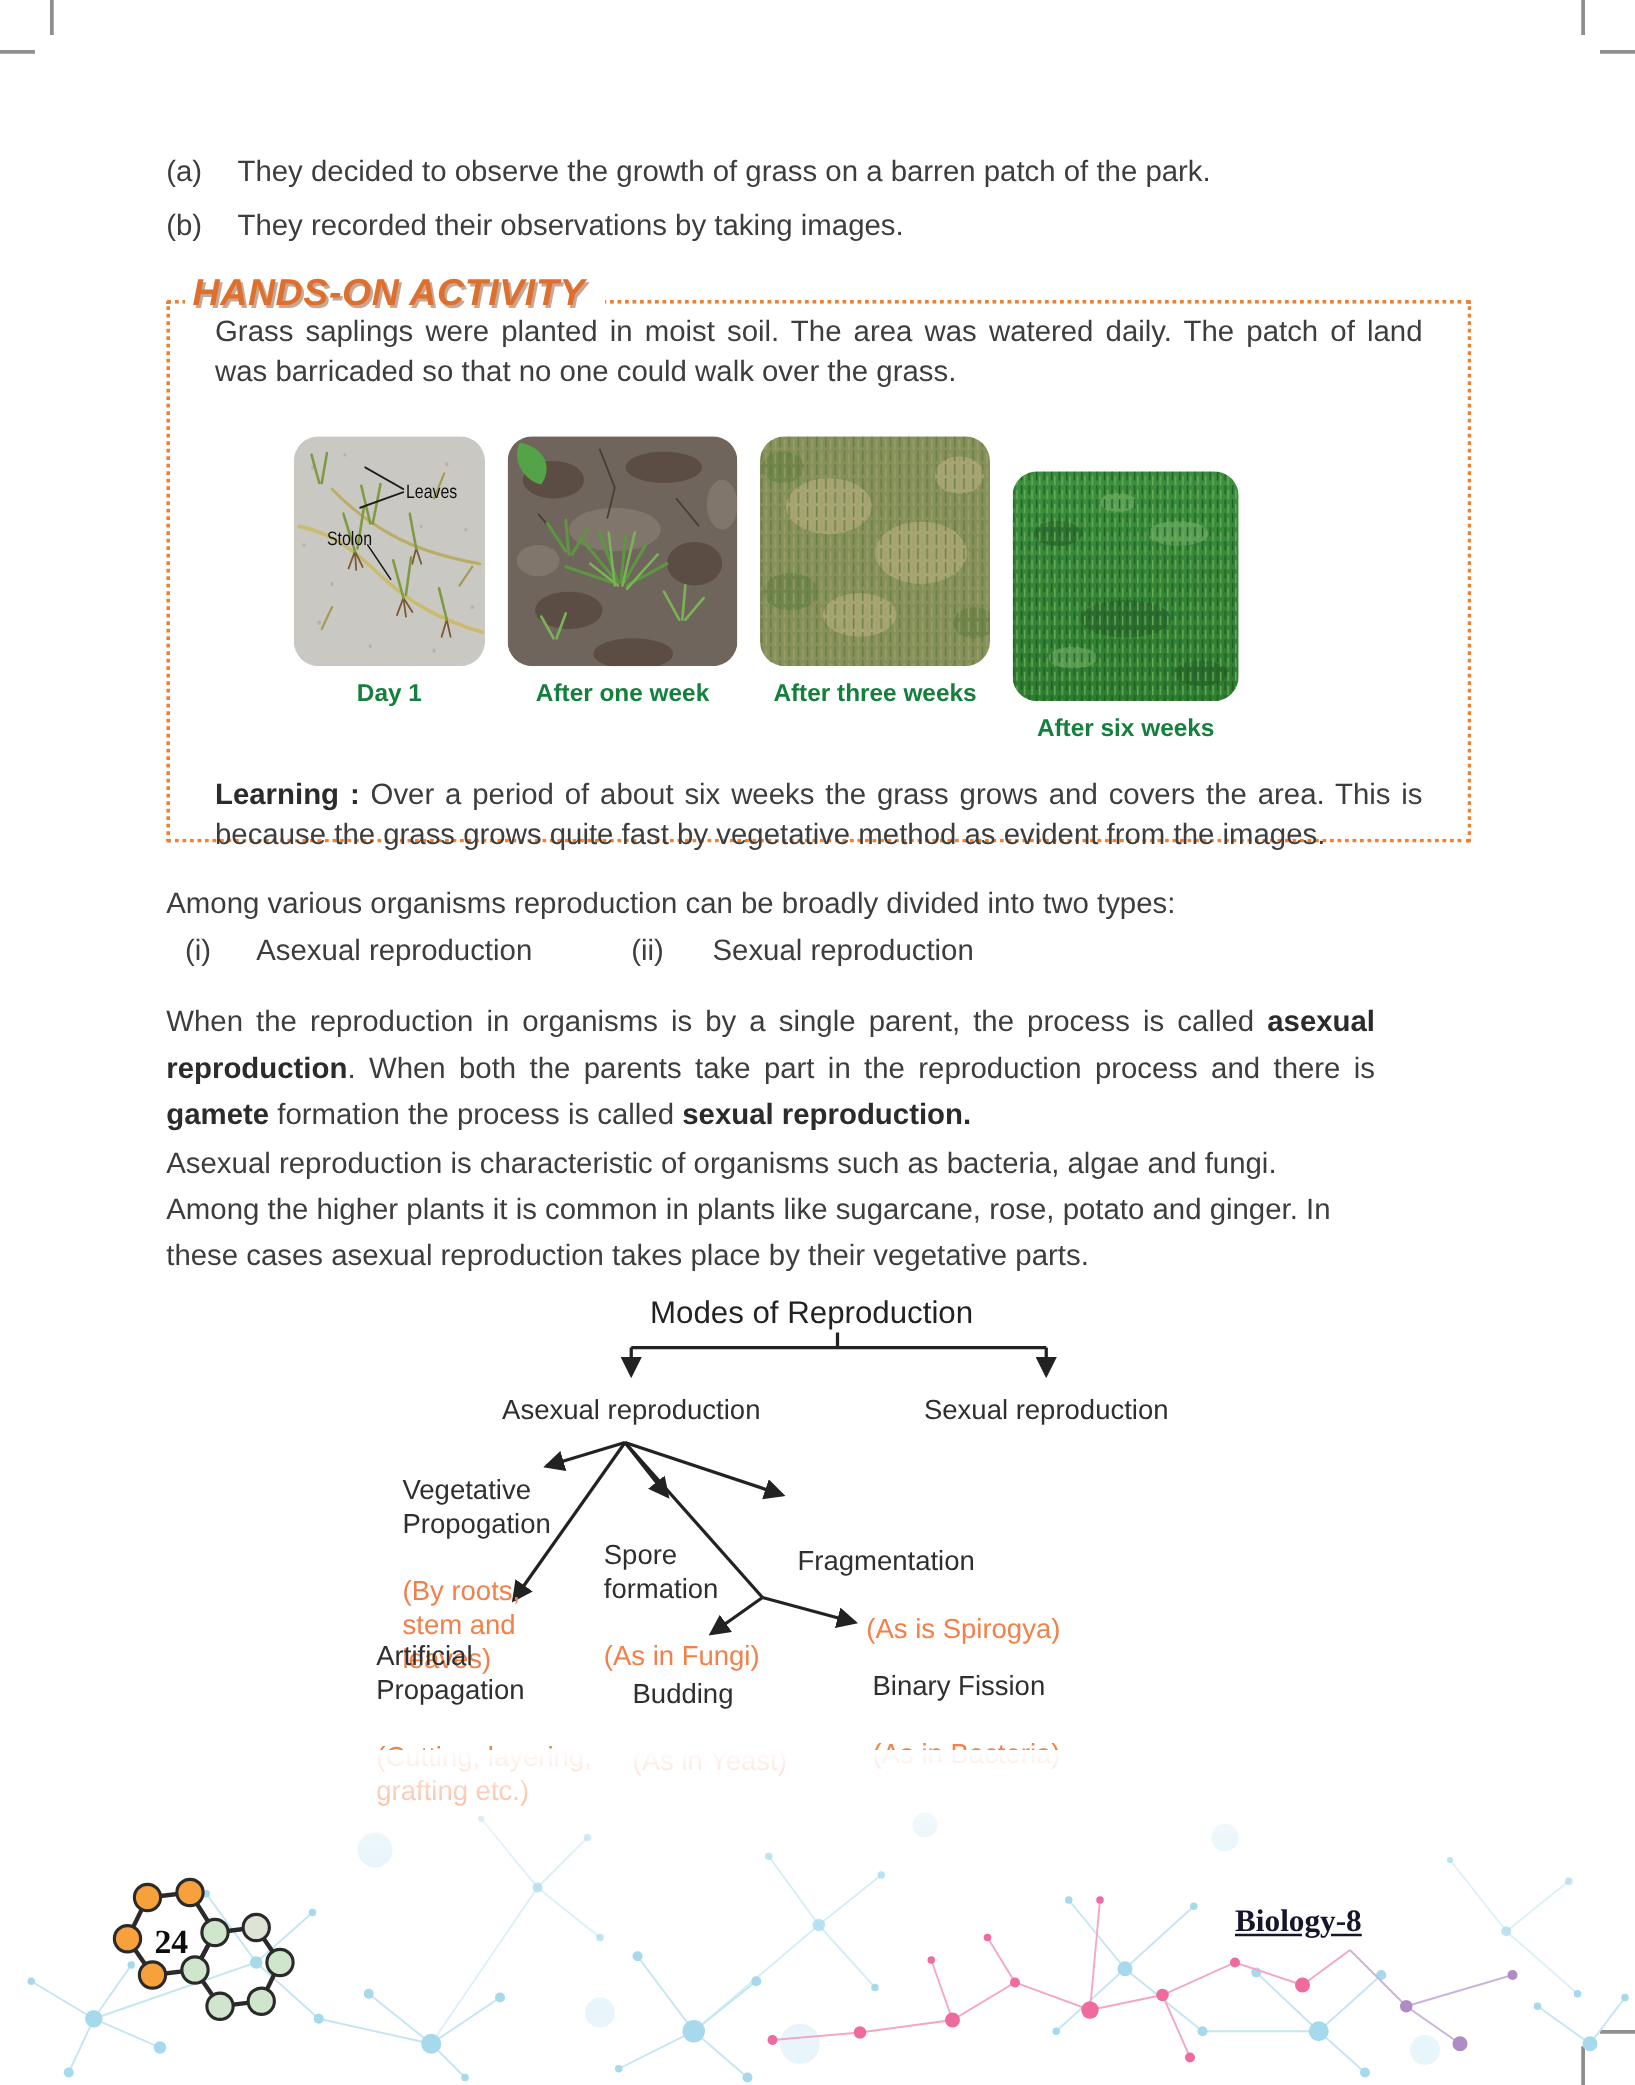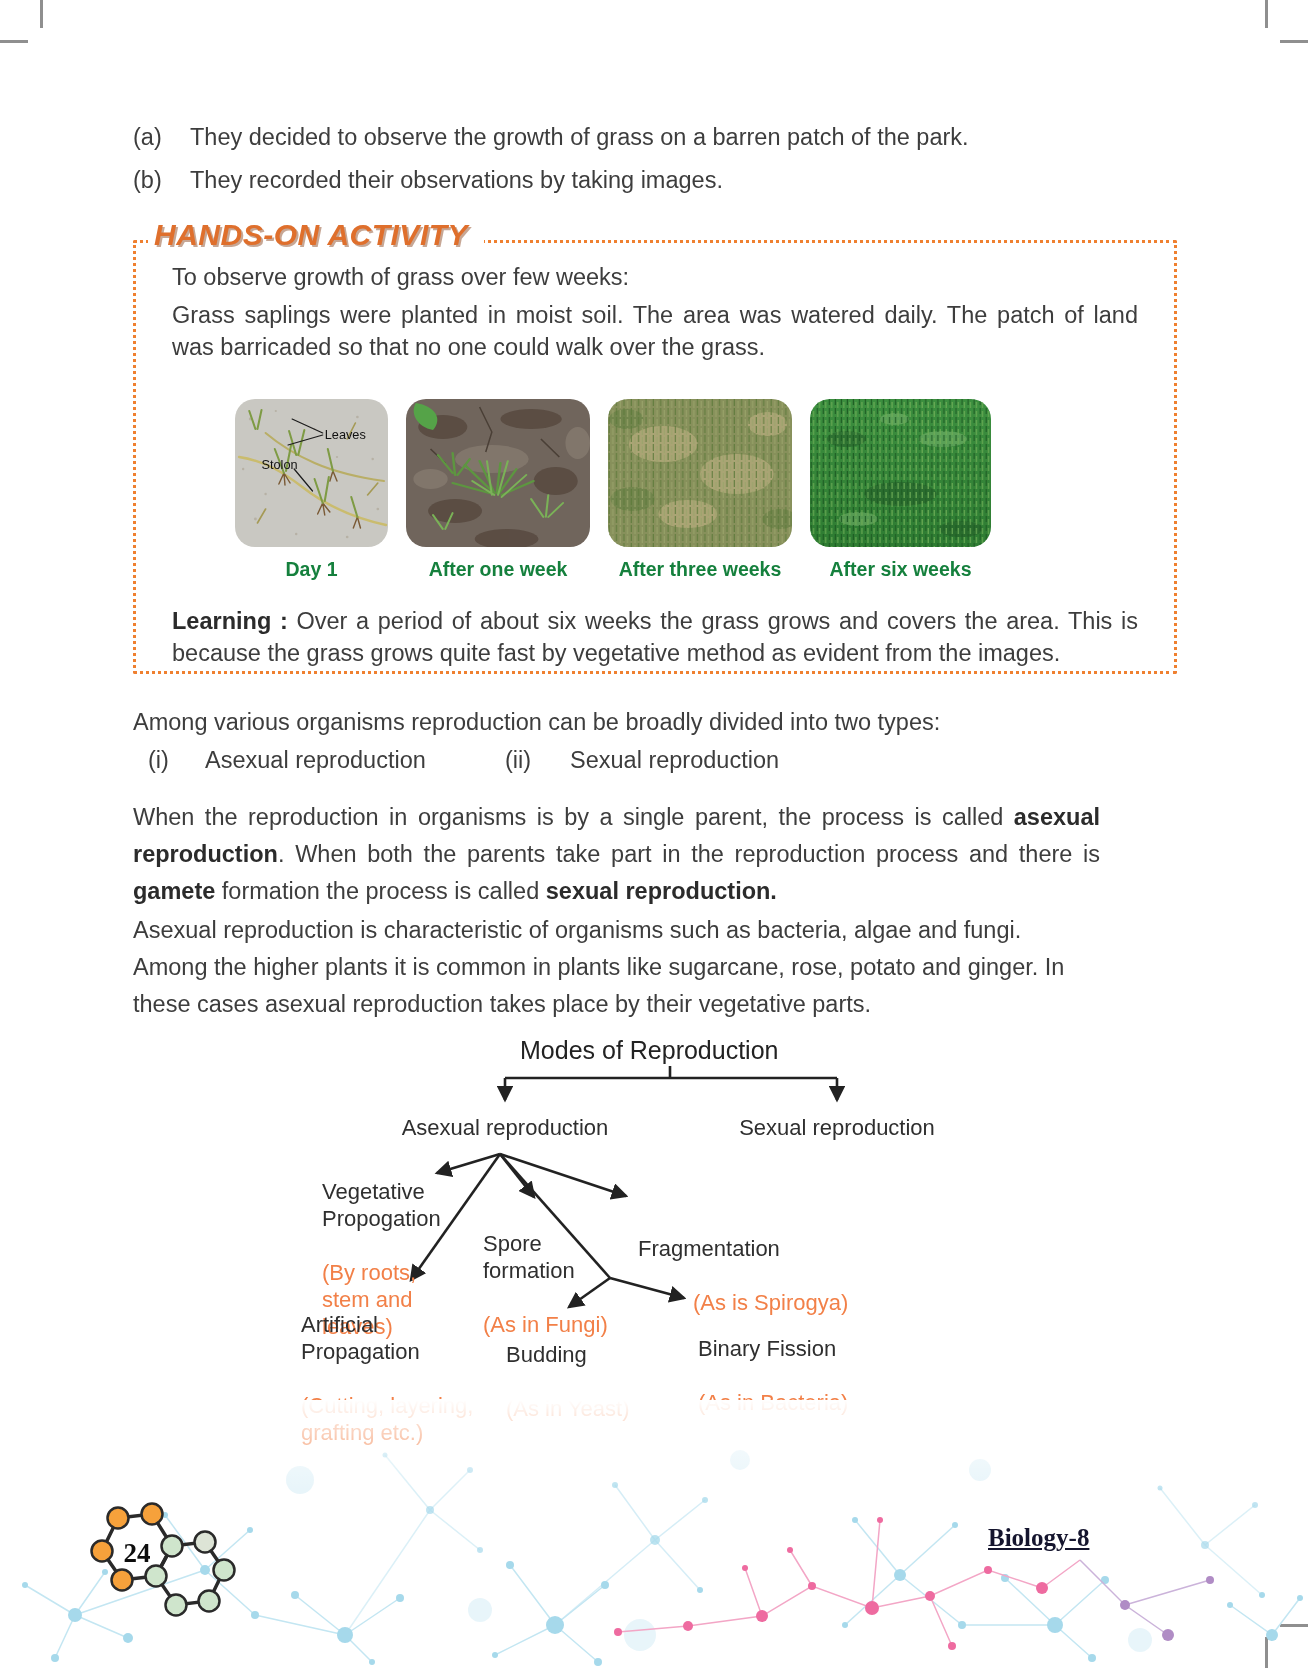--- a/index.html
+++ b/index.html
@@ -14,21 +14,21 @@
   .abox{position:absolute;left:133px;top:240px;width:1038px;height:428px;
         border:3px dotted #ef8030;border-radius:2px;}
   .atitle{position:absolute;top:-25px;left:12px;background:#fff;padding:0 16px 0 6px;
           font-size:30px;font-weight:800;font-style:italic;letter-spacing:.5px;color:#df6f2c;
           text-shadow:2px 2px 0 rgba(130,60,20,.45);white-space:nowrap;}
   .abox p{margin:0 36px;font-size:23.5px;line-height:32px;color:#3d3d3d;}
   .obj{margin-top:18px !important;}
   .proc{margin-top:6px !important;text-align:justify;}
   .img-row{display:flex;margin-top:36px;padding-left:99px;}
   .fig{margin:0 18px 0 0;}
-  .fig-img{height:148px;border-radius:20px;overflow:hidden;}
+  .fig-img{height:184px;border-radius:20px;overflow:hidden;}
   .fig-img svg{display:block;width:100%;height:100%;}
   .fig figcaption{text-align:center;margin-top:11px;font-size:19.5px;font-weight:700;color:#15803d;}
   .learning{margin-top:24px !important;text-align:justify;}
   .learning b{color:#2b2b2b;}
   
   .bp{position:absolute;left:133px;width:967px;font-size:23.5px;line-height:37px;margin:0;}
   .p-types{top:704px;}
   .types-row{position:absolute;left:133px;top:747px;width:967px;height:34px;font-size:23.5px;}
   .types-row span{position:absolute;top:0;}
   .p2{top:799px;text-align:justify;}
@@ -66,21 +66,20 @@
       <span>They decided to observe the growth of grass on a barren patch of the park.</span>
     </div>
     <div class="li">
       <span class="num">(b)</span>
       <span>They recorded their observations by taking images.</span>
     </div>
   </div>
 
   <div class="abox">
     <div class="atitle">HANDS-ON ACTIVITY</div>
-    <p class="obj">To observe growth of grass over few weeks:</p>
     <p class="proc">Grass saplings were planted in moist soil. The area was watered daily. The patch of land was barricaded so that no one could walk over the grass.</p>
 
     <div class="img-row">
 
       <figure class="fig" style="width:153px;">
         <div class="fig-img">
           <svg viewBox="0 0 150 148" preserveAspectRatio="none">
             <rect width="150" height="148" fill="#c9c8c2"></rect>
             <g fill="#a89f8e" opacity=".55">
               <circle cx="15" cy="20" r="1.4"></circle>
@@ -182,21 +181,21 @@
               <ellipse cx="20" cy="100" rx="18" ry="12"></ellipse>
                 <ellipse cx="140" cy="120" rx="14" ry="10"></ellipse>
               <ellipse cx="15" cy="20" rx="14" ry="10"></ellipse>
             </g>
             <rect width="150" height="148" fill="url(#p3)" opacity=".8"></rect>
           </svg>
         </div>
         <figcaption>After three weeks</figcaption>
       </figure>
 
-      <figure class="fig" style="width:181px;">
+      <figure class="fig" style="width:181px;margin-top:28px;">
         <div class="fig-img">
           <svg viewBox="0 0 150 148" preserveAspectRatio="none">
             <defs>
               <linearGradient id="g4" x1="0" y1="0" x2="0" y2="1">
                 <stop offset="0" stop-color="#3c8f3f"></stop>
                   <stop offset="1" stop-color="#2e7c32"></stop>
               </linearGradient>
               <pattern id="p4" width="5" height="9" patternUnits="userSpaceOnUse">
                 <path d="M1,0 V6" stroke="#1d5a22" stroke-width="1"></path>
                 <path d="M3,3 V9" stroke="#6fae57" stroke-width="1"></path>

